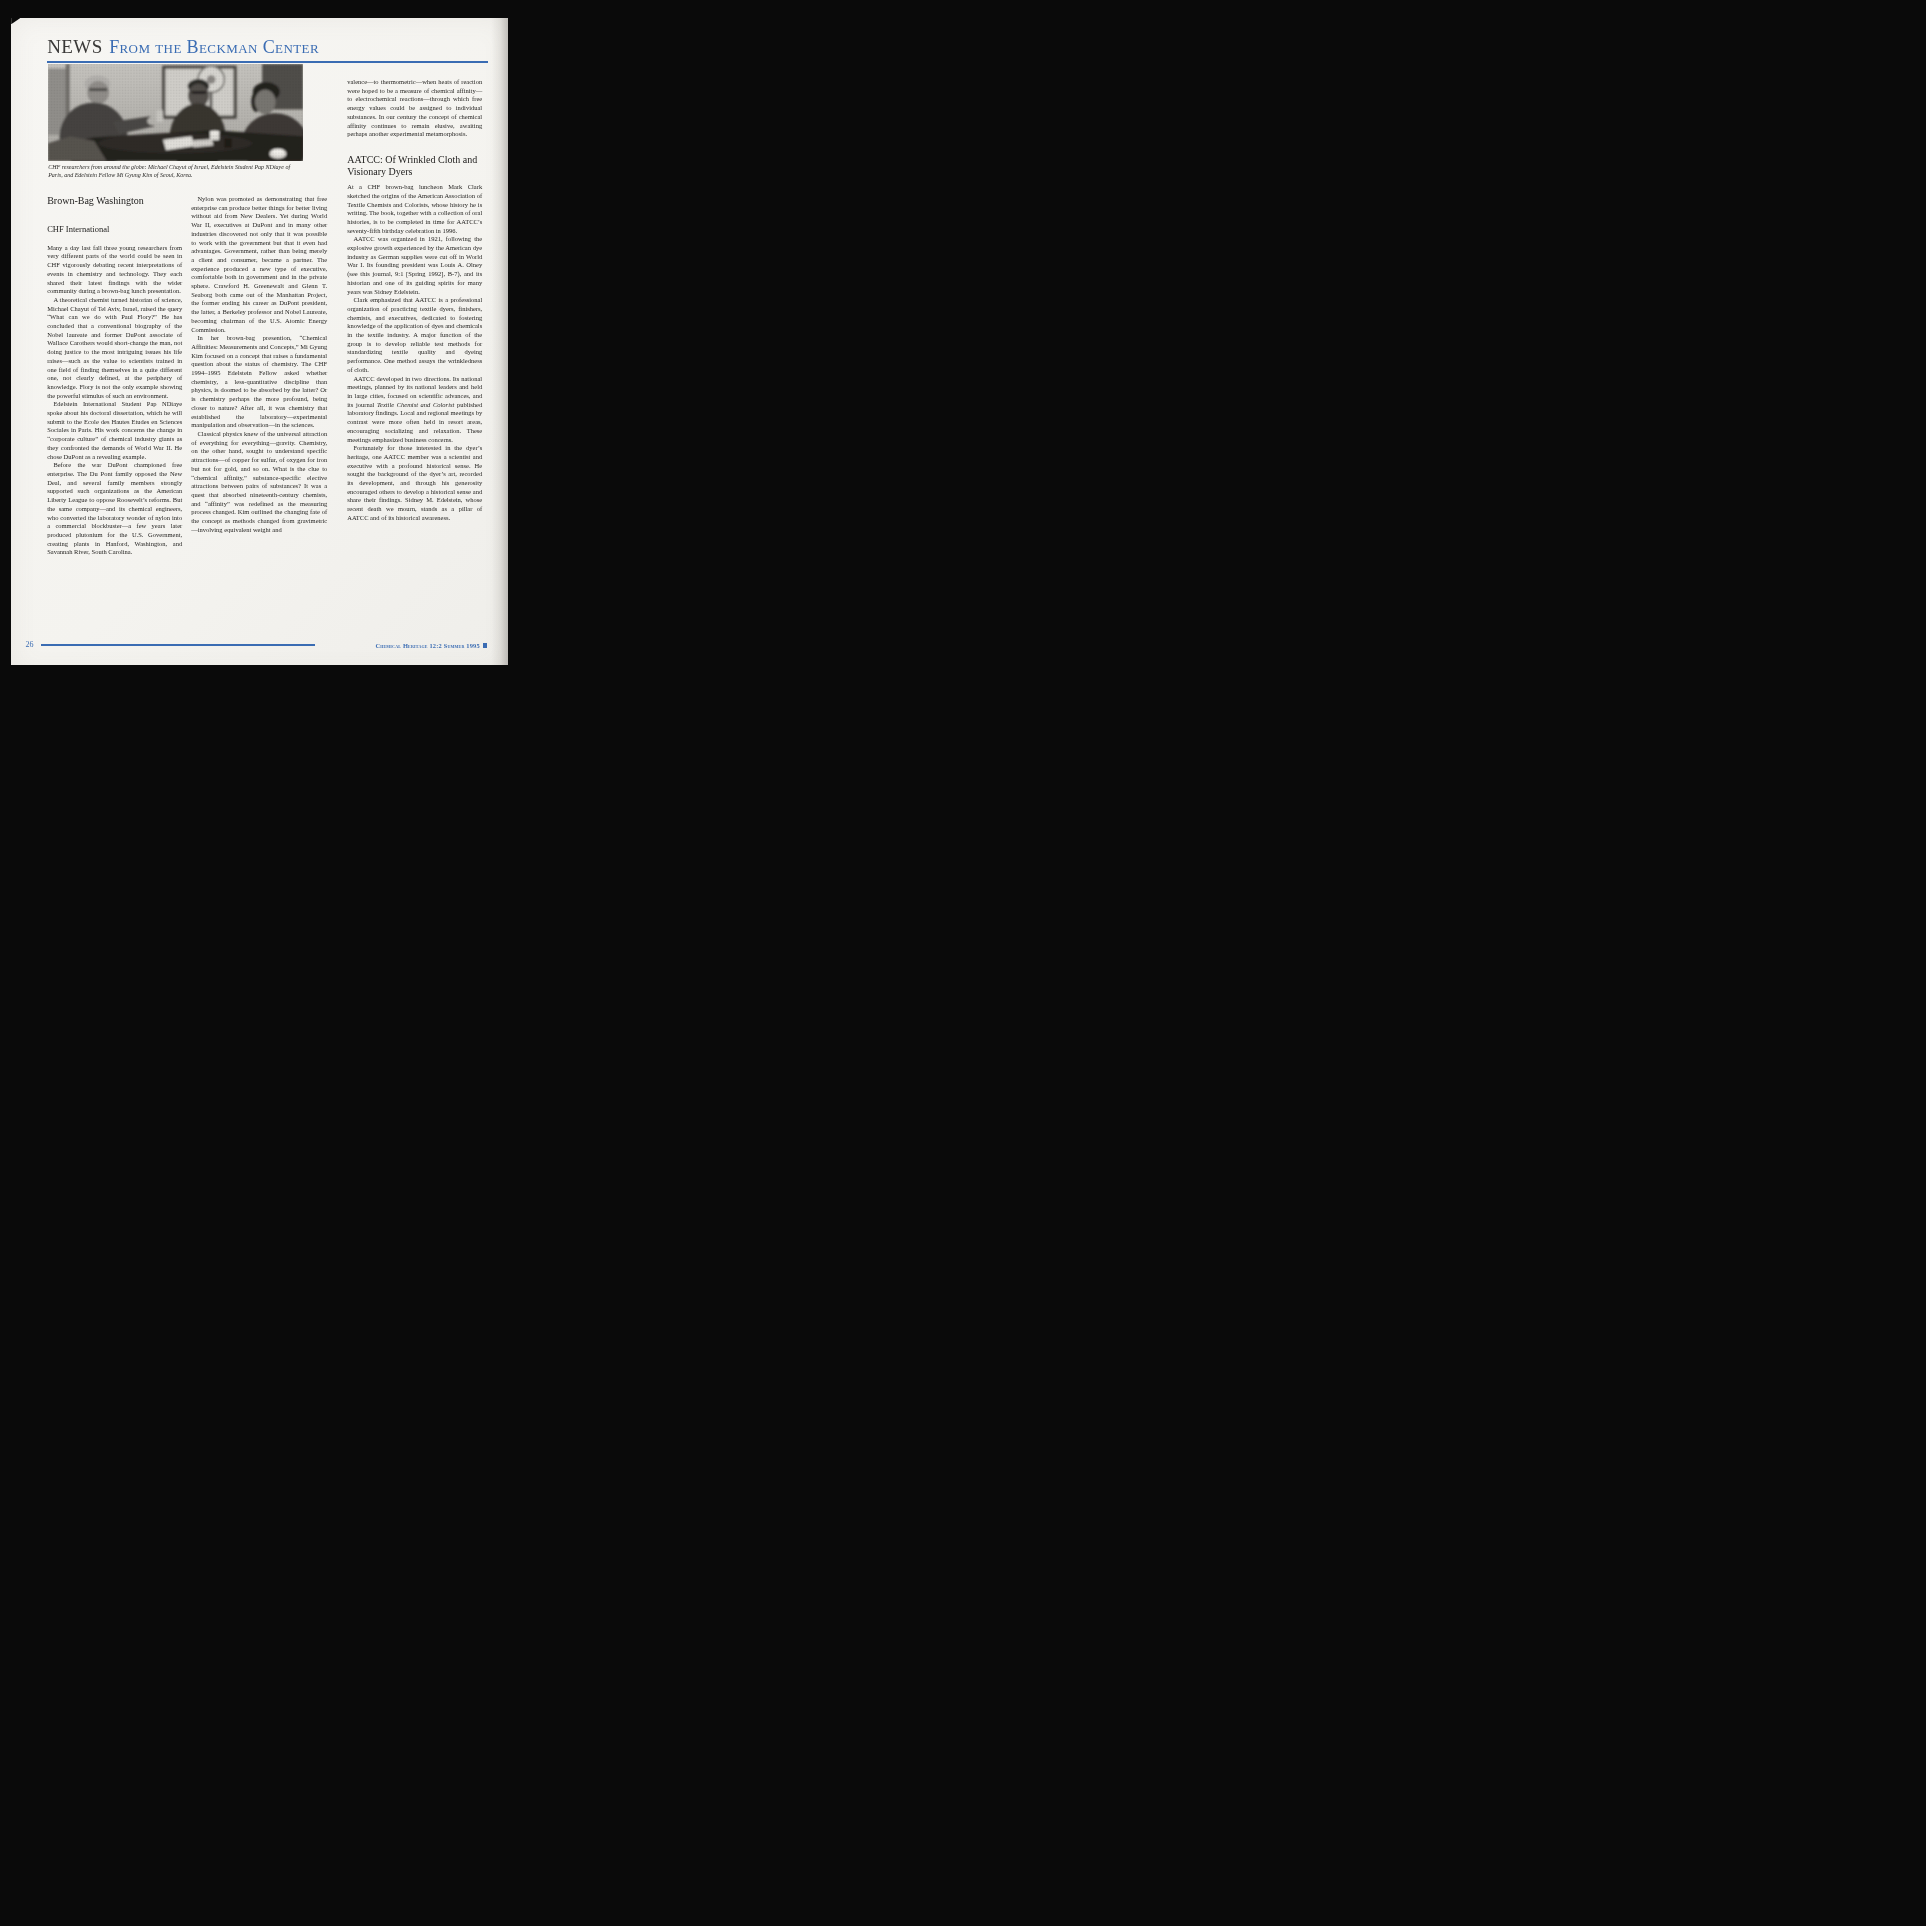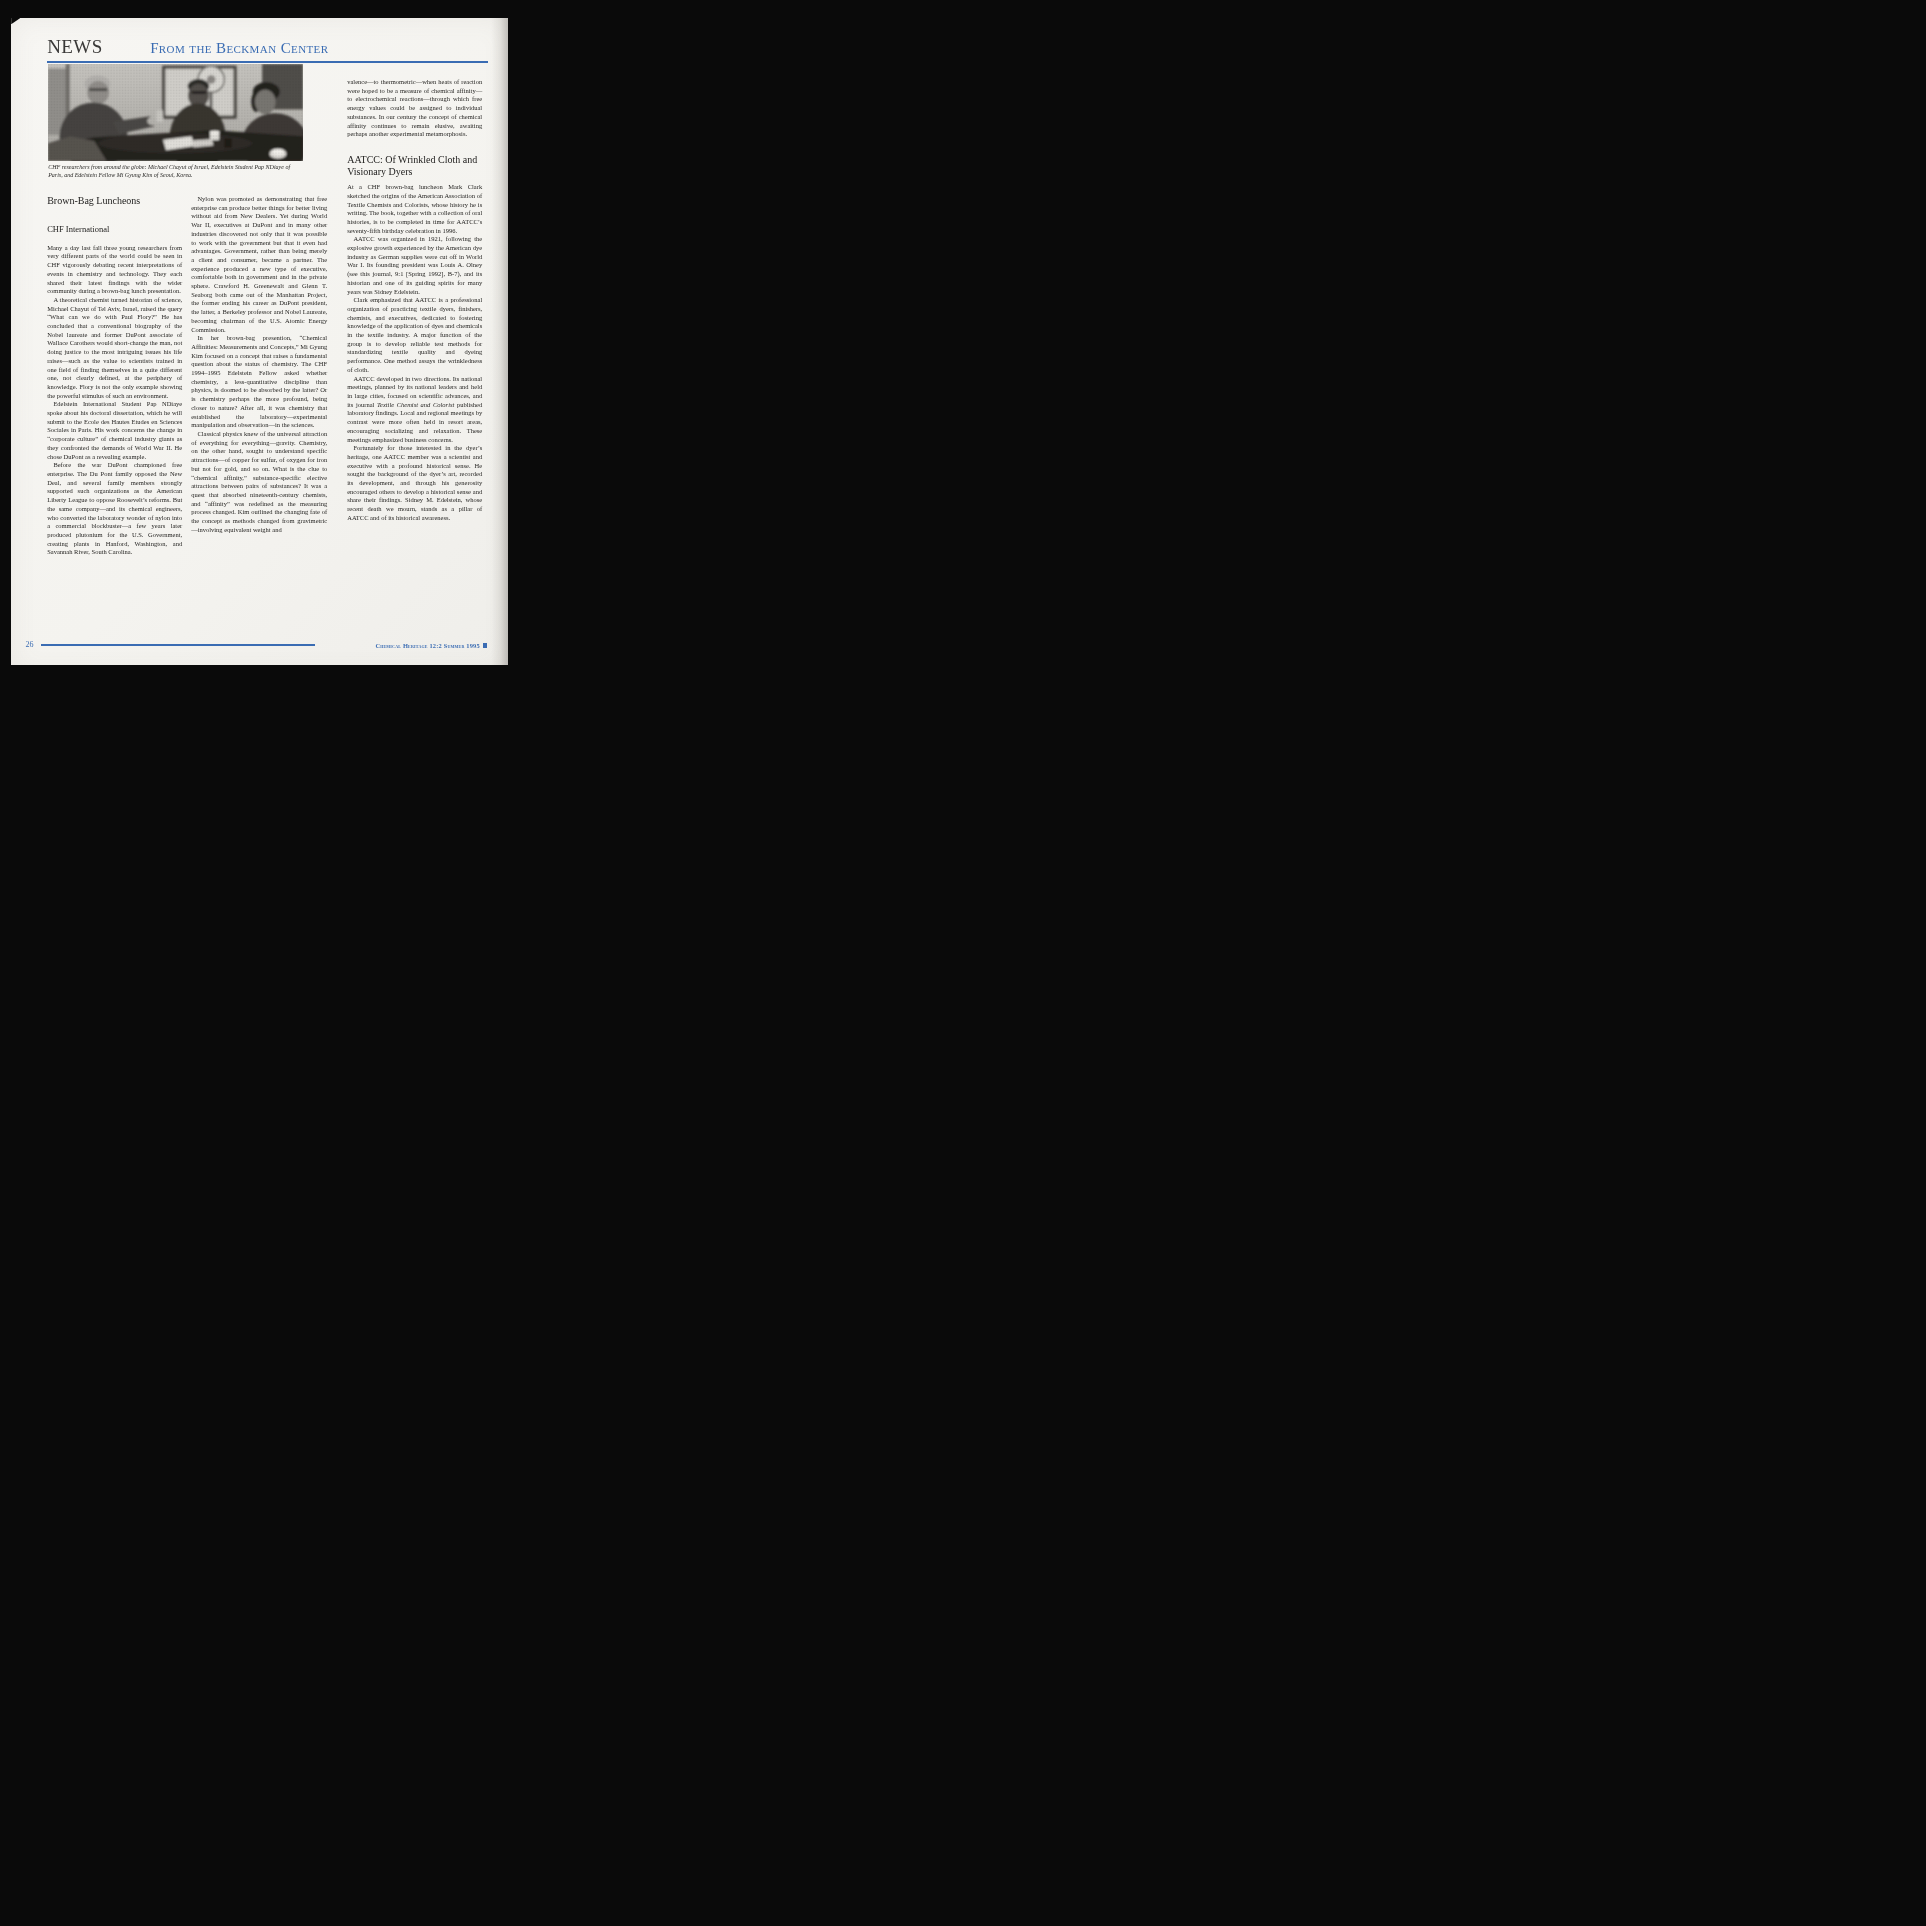--- a/index.html
+++ b/index.html
@@ -19,21 +19,21 @@
     pointer-events:none;
   }
   .corner-tl{position:absolute;left:0;top:0;width:9.2px;height:6.2px;background:#0a0a0a;
     clip-path:polygon(0 0,100% 0,0 100%);}
   .corner-bl{position:absolute;left:0;bottom:0;width:10.8px;height:8.5px;background:#0a0a0a;
     clip-path:polygon(0 0,0 100%,100% 100%);}
 
   
   .masthead{position:absolute;left:36px;top:19px;display:flex;align-items:baseline;gap:6.5px;white-space:nowrap;}
   .masthead-news{font-size:19px;line-height:1;color:#3a3938;letter-spacing:0.4px;}
-  .masthead-rest{font-size:15px;line-height:1;color:#3a6cb3;font-variant:small-caps;letter-spacing:0.4px;margin-left:41px;}
+  .masthead-rest{font-size:18px;line-height:1;color:#3a6cb3;font-variant:small-caps;letter-spacing:0.4px;}
   .masthead-rule{position:absolute;left:36px;top:43px;width:441px;height:1.9px;background:#3a6cb3;}
 
   
   .photo-frame{position:absolute;left:37px;top:46px;width:255px;height:97px;overflow:hidden;background:#b5b3ae;}
   .photo-frame svg{display:block;width:100%;height:100%;}
   .caption{
     position:absolute;left:37px;top:146px;width:253px;
     font-style:italic;font-size:6px;line-height:7.5px;color:#2a2927;
   }
 
@@ -129,21 +129,21 @@
           <ellipse cx="596" cy="228" rx="16" ry="8" fill="#f0eee9"></ellipse>
           <polygon points="0,252 0,206 58,188 120,200 152,252" fill="#56524e"></polygon>
         </g>
       </g>
       <rect width="661" height="252" fill="url(#halftone)"></rect>
     </svg>
   </figure>
   <div class="caption">CHF researchers from around the globe: Michael Chayut of Israel, Edelstein Student Pap NDiaye of Paris, and Edelstein Fellow Mi Gyung Kim of Seoul, Korea.</div>
 
   <div class="col col-1">
-      <div class="col-h2">Brown-Bag Luncheons</div>
+      <div class="col-h2">Brown-Bag Washington</div>
       <div class="col-h3">CHF International</div>
       <p class="body-p">Many a day last fall three young researchers from very different parts of the world could be seen in CHF vigorously debating recent interpretations of events in chemistry and technology. They each shared their latest findings with the wider community during a brown-bag lunch presentation.</p>
       <p class="body-p indent">A theoretical chemist turned historian of science, Michael Chayut of Tel Aviv, Israel, raised the query “What can we do with Paul Flory?” He has concluded that a conventional biography of the Nobel laureate and former DuPont associate of Wallace Carothers would short-change the man, not doing justice to the most intriguing issues his life raises—such as the value to scientists trained in one field of finding themselves in a quite different one, not clearly defined, at the periphery of knowledge. Flory is not the only example showing the powerful stimulus of such an environment.</p>
       <p class="body-p indent">Edelstein International Student Pap NDiaye spoke about his doctoral dissertation, which he will submit to the Ecole des Hautes Etudes en Sciences Sociales in Paris. His work concerns the change in “corporate culture” of chemical industry giants as they confronted the demands of World War II. He chose DuPont as a revealing example.</p>
       <p class="body-p indent">Before the war DuPont championed free enterprise. The Du Pont family opposed the New Deal, and several family members strongly supported such organizations as the American Liberty League to oppose Roosevelt’s reforms. But the same company—and its chemical engineers, who converted the laboratory wonder of nylon into a commercial blockbuster—a few years later produced plutonium for the U.S. Government, creating plants in Hanford, Washington, and Savannah River, South Carolina.</p>
     </div>
   <div class="col col-2">
       <p class="body-p indent">Nylon was promoted as demonstrating that free enterprise can produce better things for better living without aid from New Dealers. Yet during World War II, executives at DuPont and in many other industries discovered not only that it was possible to work with the government but that it even had advantages. Government, rather than being merely a client and consumer, became a partner. The experience produced a new type of executive, comfortable both in government and in the private sphere. Crawford H. Greenewalt and Glenn T. Seaborg both came out of the Manhattan Project, the former ending his career as DuPont president, the latter, a Berkeley professor and Nobel Laureate, becoming chairman of the U.S. Atomic Energy Commission.</p>
       <p class="body-p indent">In her brown-bag presention, “Chemical Affinities: Measurements and Concepts,” Mi Gyung Kim focused on a concept that raises a fundamental question about the status of chemistry. The CHF 1994–1995 Edelstein Fellow asked whether chemistry, a less-quantitative discipline than physics, is doomed to be absorbed by the latter? Or is chemistry perhaps the more profound, being closer to nature? After all, it was chemistry that established the laboratory—experimental manipulation and observation—in the sciences.</p>
       <p class="body-p indent">Classical physics knew of the universal attraction of everything for everything—gravity. Chemistry, on the other hand, sought to understand specific attractions—of copper for sulfur, of oxygen for iron but not for gold, and so on. What is the clue to “chemical affinity,” substance-specific elective attractions between pairs of substances? It was a quest that absorbed nineteenth-century chemists, and “affinity” was redefined as the measuring process changed. Kim outlined the changing fate of the concept as methods changed from gravimetric—involving equivalent weight and</p>

